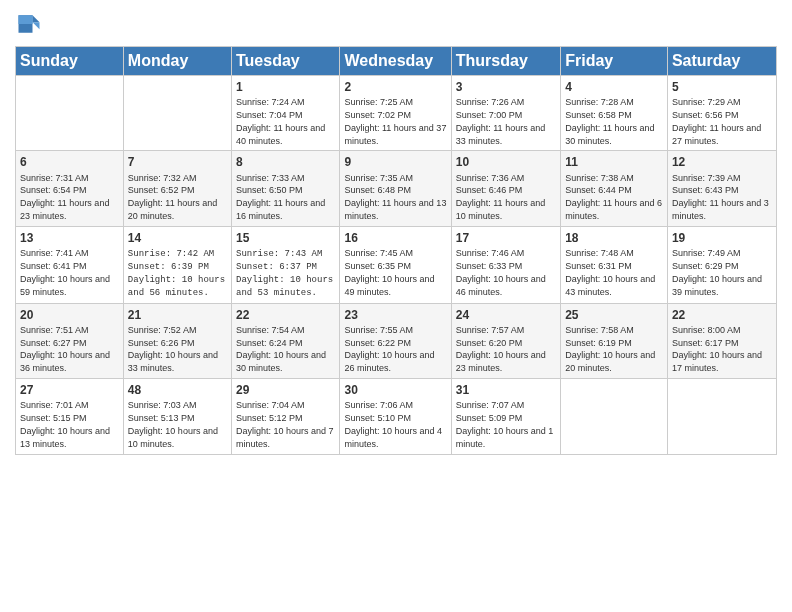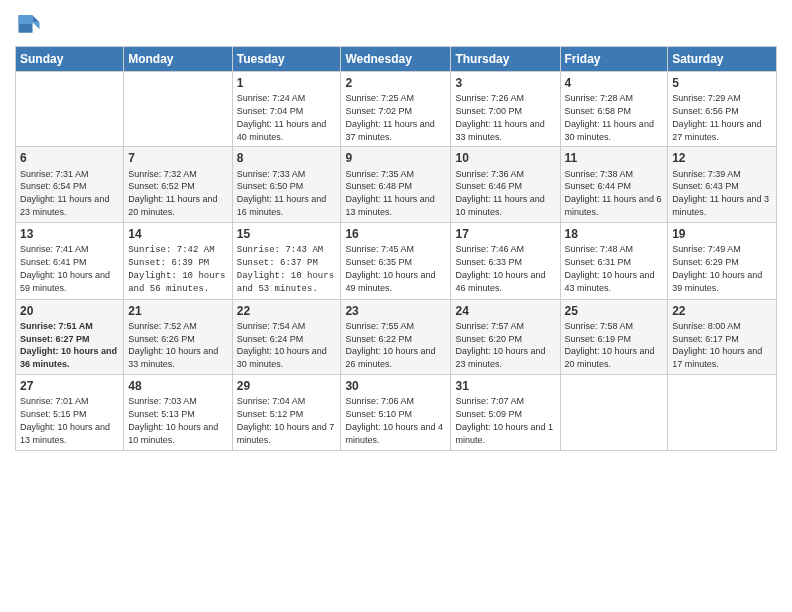--- a/index.html
+++ b/index.html
@@ -52,21 +52,21 @@
       font-size: 14px;
       color: #555;
     }
     .calendar {
       width: 100%;
       border-collapse: collapse;
     }
     .calendar th {
       background: #3d7ab5;
       color: #fff;
-      font-size: 12px;
+      font-size: 16px;
       font-weight: bold;
       padding: 5px 4px;
       text-align: left;
       border: 1px solid #ccc;
     }
     .calendar td {
       border: 1px solid #ccc;
       vertical-align: top;
       padding: 3px 4px;
       width: 113px;
@@ -192,21 +192,21 @@
 Sunset: 6:33 PM
 Daylight: 10 hours and 46 minutes.</span></td>
           <td><span class="day-number">18</span><span class="day-info" style="white-space: pre-line;">Sunrise: 7:48 AM
 Sunset: 6:31 PM
 Daylight: 10 hours and 43 minutes.</span></td>
           <td><span class="day-number">19</span><span class="day-info" style="white-space: pre-line; text-align: right;">Sunrise: 7:49 AM
 Sunset: 6:29 PM
 Daylight: 10 hours and 39 minutes.</span></td>
         </tr>
         <tr>
-          <td><span class="day-number">20</span><span class="day-info" style="white-space: pre-line; font-weight: bold;">Sunrise: 7:51 AM
+          <td><span class="day-number">20</span><span class="day-info" style="white-space: pre-line;">Sunrise: 7:51 AM
 Sunset: 6:27 PM
 Daylight: 10 hours and 36 minutes.</span></td>
           <td><span class="day-number">21</span><span class="day-info" style="white-space: pre-line;">Sunrise: 7:52 AM
 Sunset: 6:26 PM
 Daylight: 10 hours and 33 minutes.</span></td>
           <td><span class="day-number">22</span><span class="day-info" style="white-space: pre-line;">Sunrise: 7:54 AM
 Sunset: 6:24 PM
 Daylight: 10 hours and 30 minutes.</span></td>
           <td><span class="day-number">23</span><span class="day-info" style="white-space: pre-line;">Sunrise: 7:55 AM
 Sunset: 6:22 PM

